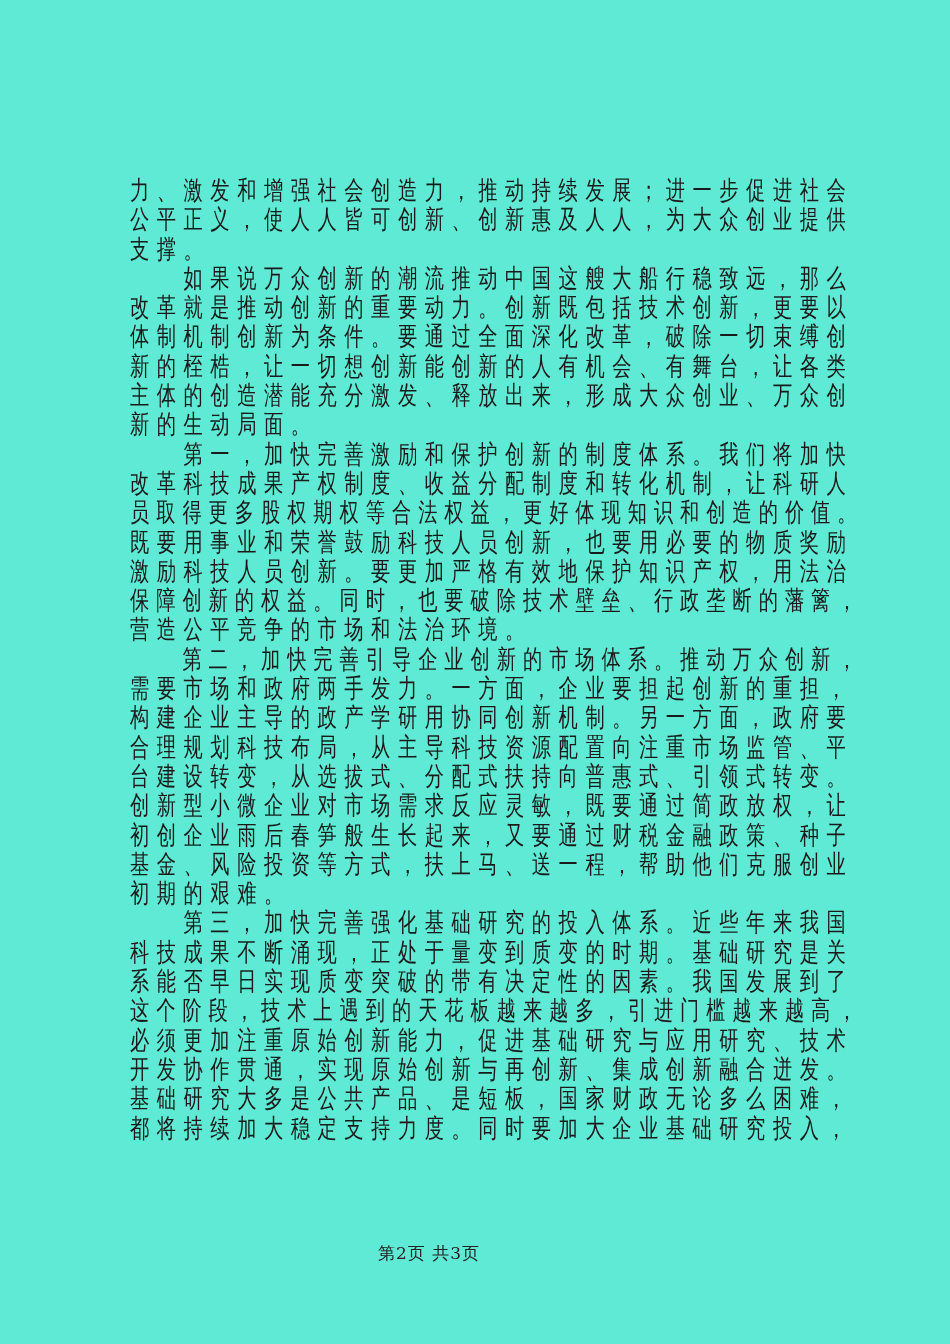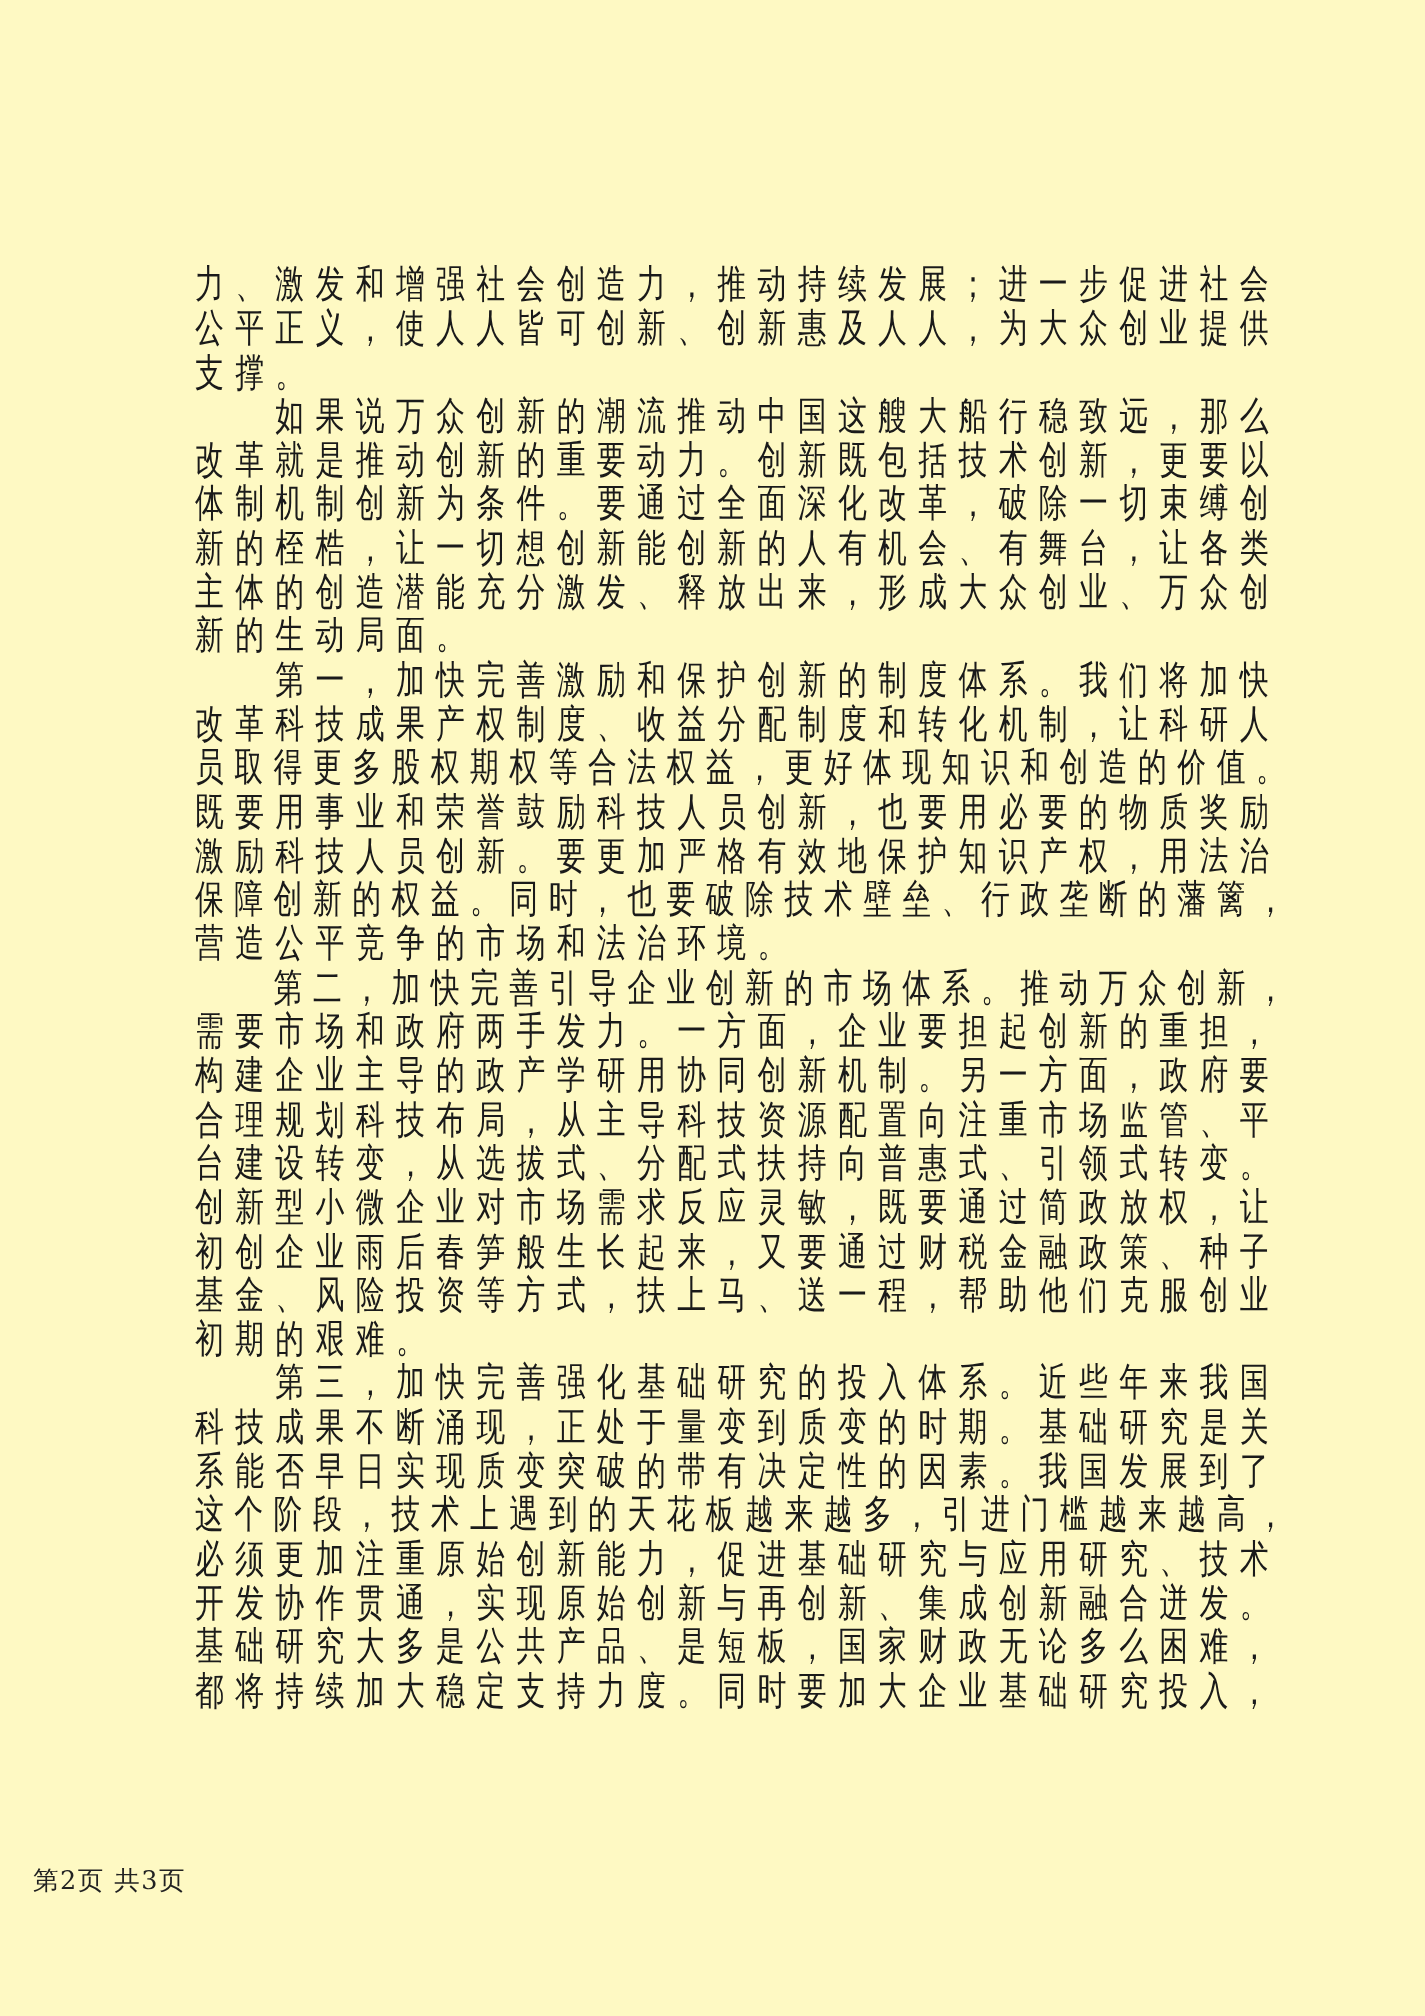--- a/index.html
+++ b/index.html
@@ -12,21 +12,21 @@
       height: 1344px;
       position: relative;
       overflow: hidden;
       font-family: "DejaVu Serif", "Liberation Serif", serif;
       color: #1a1a1a;
     }
     .page {
       position: absolute;
       left: 0; top: 0;
       width: 950px; height: 1344px;
-      background: #fef9c3;
+      background: #5eead4;
     }
     .body-text {
       position: absolute;
       left: 130px;
       top: 176px;
       width: 720px;
     }
     .line {
       height: 29.3px;
       line-height: 29.3px;
@@ -37,25 +37,25 @@
       transform: scaleX(0.74);
     }
     .line.tight {
       letter-spacing: 9.4px;
     }
     .footer {
       position: absolute;
       left: 0;
       width: 820px;
       top: 1242px;
-      text-align: left;
+      text-align: center;
       font-size: 17px;
       letter-spacing: 1px;
       color: #222;
-      padding-left: 22px;
+      padding-left: 38px;
       box-sizing: border-box;
     }
   </style>
 </head>
 <body>
 
 <div class="page">
   <div class="body-text">
     <div class="line">力、激发和增强社会创造力，推动持续发展；进一步促进社会</div>
     <div class="line">公平正义，使人人皆可创新、创新惠及人人，为大众创业提供</div>

